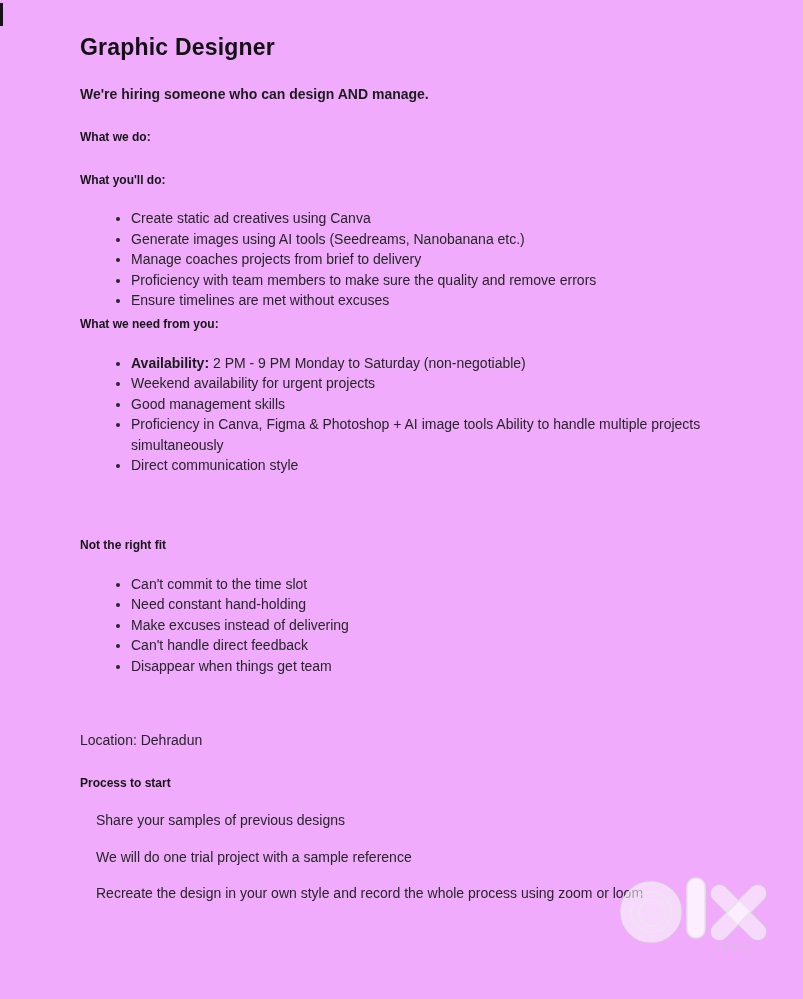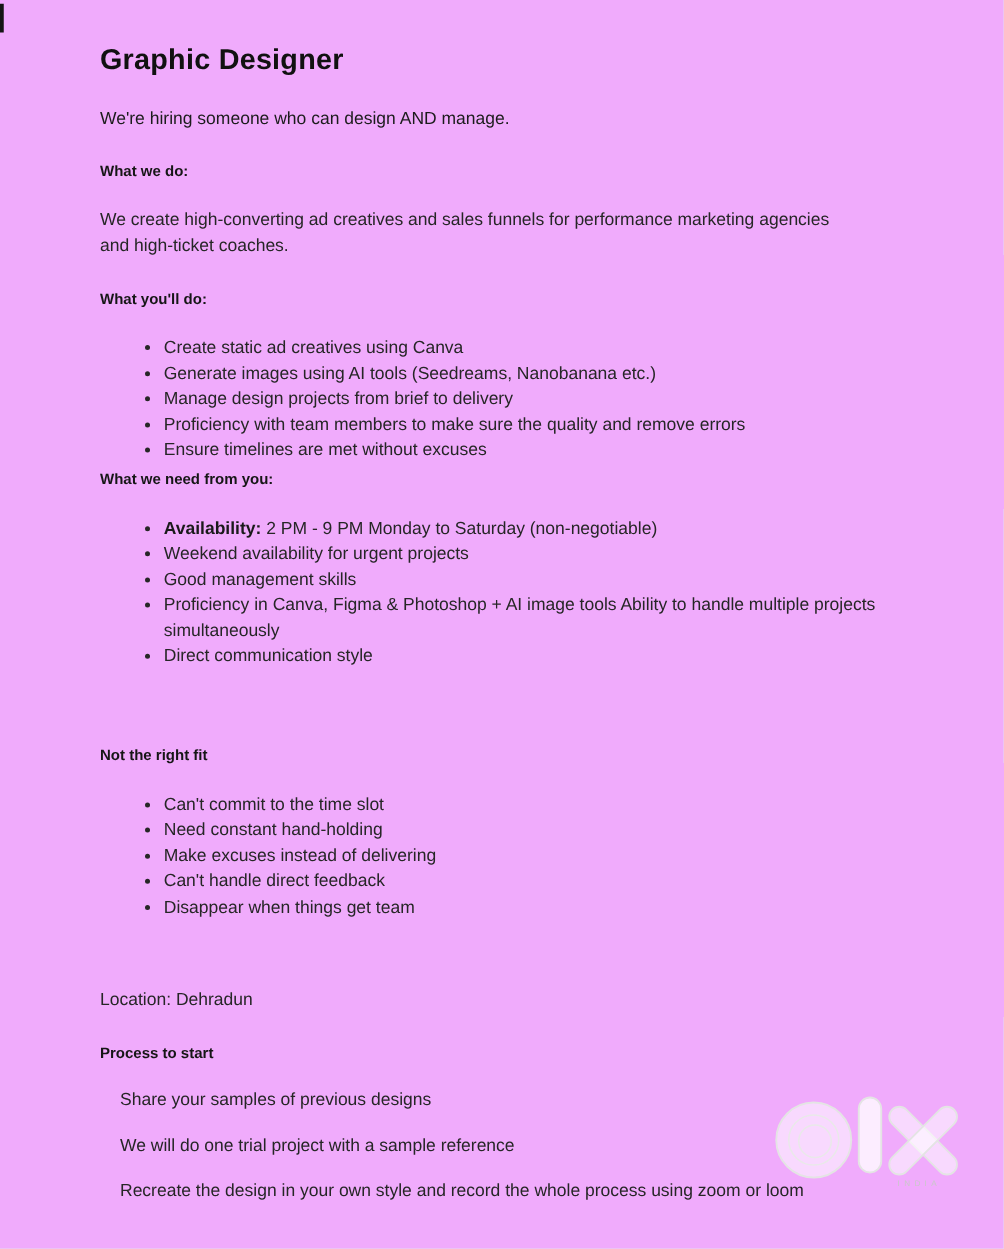--- a/index.html
+++ b/index.html
@@ -30,21 +30,21 @@
     font-size: 23px;
     line-height: 28px;
     font-weight: 700;
     color: #111111;
     letter-spacing: 0.2px;
   }
   p.tagline {
     margin-top: 23px;
     font-size: 14px;
     line-height: 20px;
-    font-weight: 400;
+    font-weight: 700;
     color: #1c1c1c;
   }
   h2.sec-heading {
     font-size: 12px;
     line-height: 22px;
     font-weight: 700;
     color: #161616;
   }
   .mt-what-we-do   { margin-top: 22px; }
   .mt-what-youll   { margin-top: 21px; }
@@ -103,27 +103,26 @@
 
   <div class="edge-artifact"></div>
 
   <div class="content">
 
     <h1 class="doc-title">Graphic Designer</h1>
 
     <p class="tagline">We're hiring someone who can design AND manage.</p>
 
     <h2 class="sec-heading mt-what-we-do">What we do:</h2>
-    <p class="body-text para">We create high-converting ad creatives and sales funnels for performance marketing agencies and high-ticket coaches.</p>
 
     <h2 class="sec-heading mt-what-youll">What you'll do:</h2>
     <ul class="bullets">
       <li>Create static ad creatives using Canva</li>
       <li>Generate images using AI tools (Seedreams, Nanobanana etc.)</li>
-      <li>Manage design projects from brief to delivery</li>
+      <li>Manage coaches projects from brief to delivery</li>
       <li>Proficiency with team members to make sure the quality and remove errors</li>
       <li>Ensure timelines are met without excuses</li>
     </ul>
 
     <h2 class="sec-heading mt-what-we-need">What we need from you:</h2>
     <ul class="bullets mt-18">
       <li><b>Availability:</b><span> 2 PM -  9 PM Monday to Saturday (non-negotiable)</span></li>
       <li>Weekend availability for urgent projects</li>
       <li>Good management skills</li>
       <li>Proficiency in Canva, Figma &amp; Photoshop + AI image tools Ability to handle multiple projects simultaneously</li>

